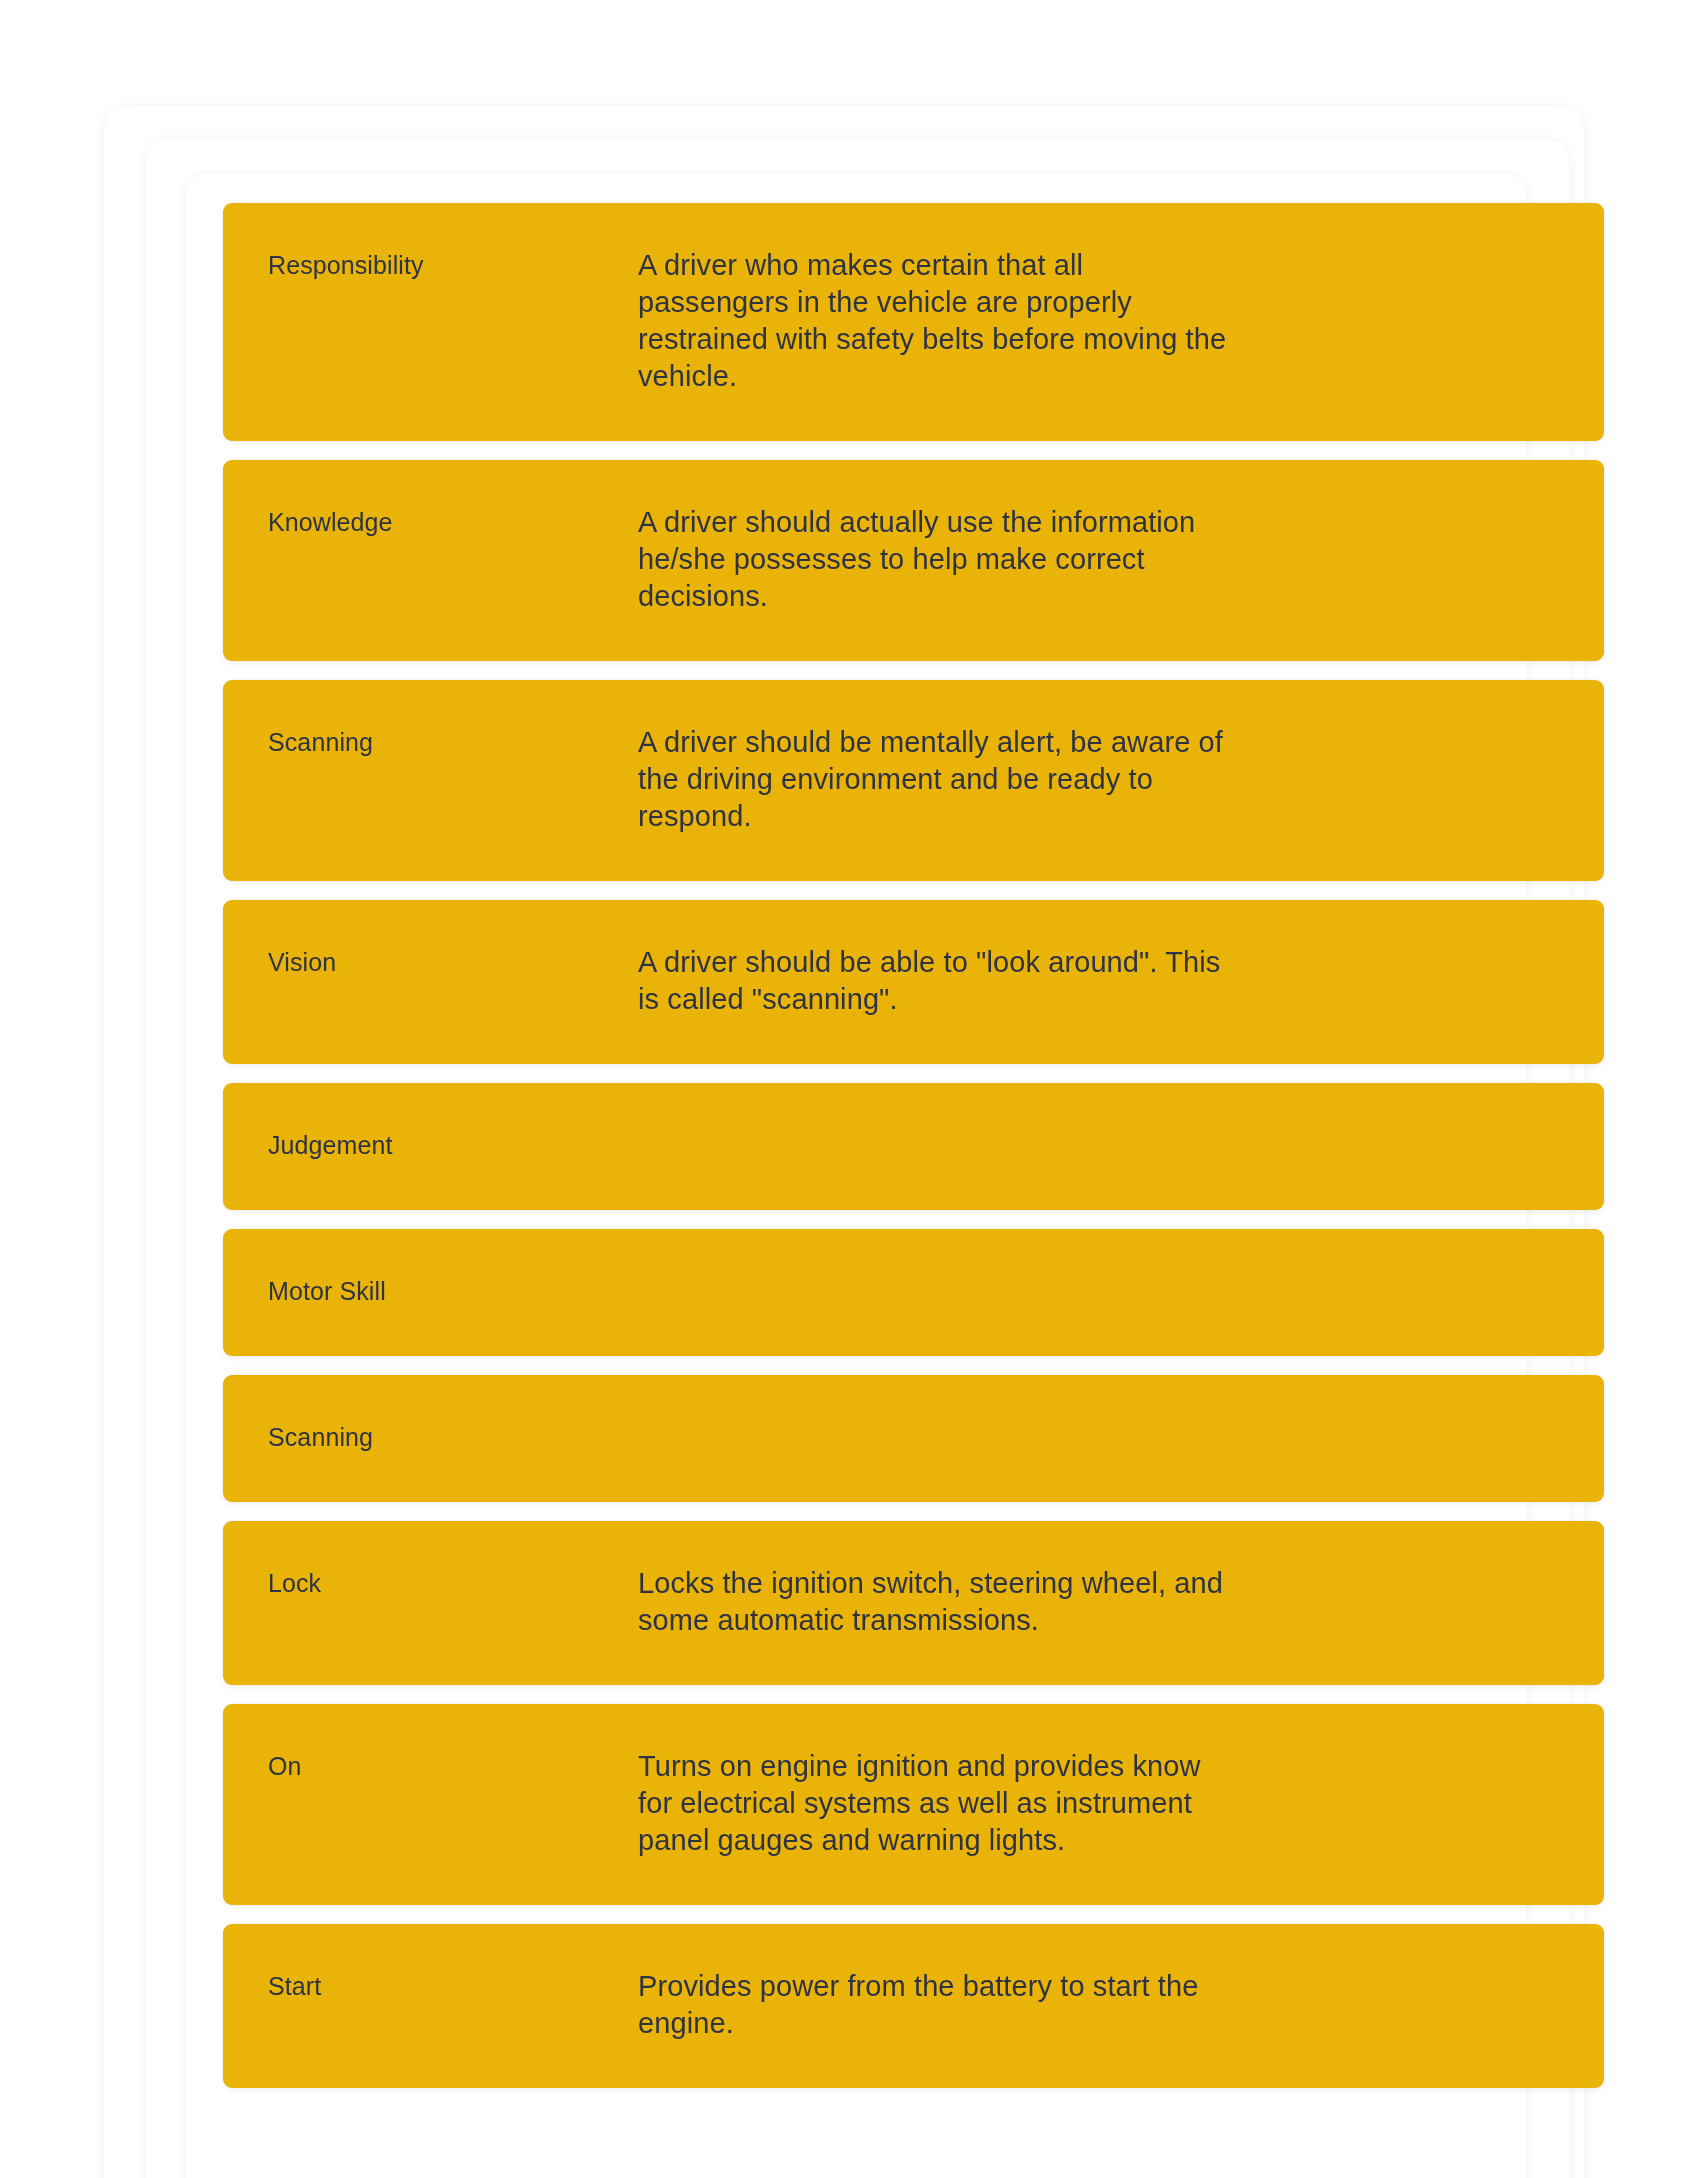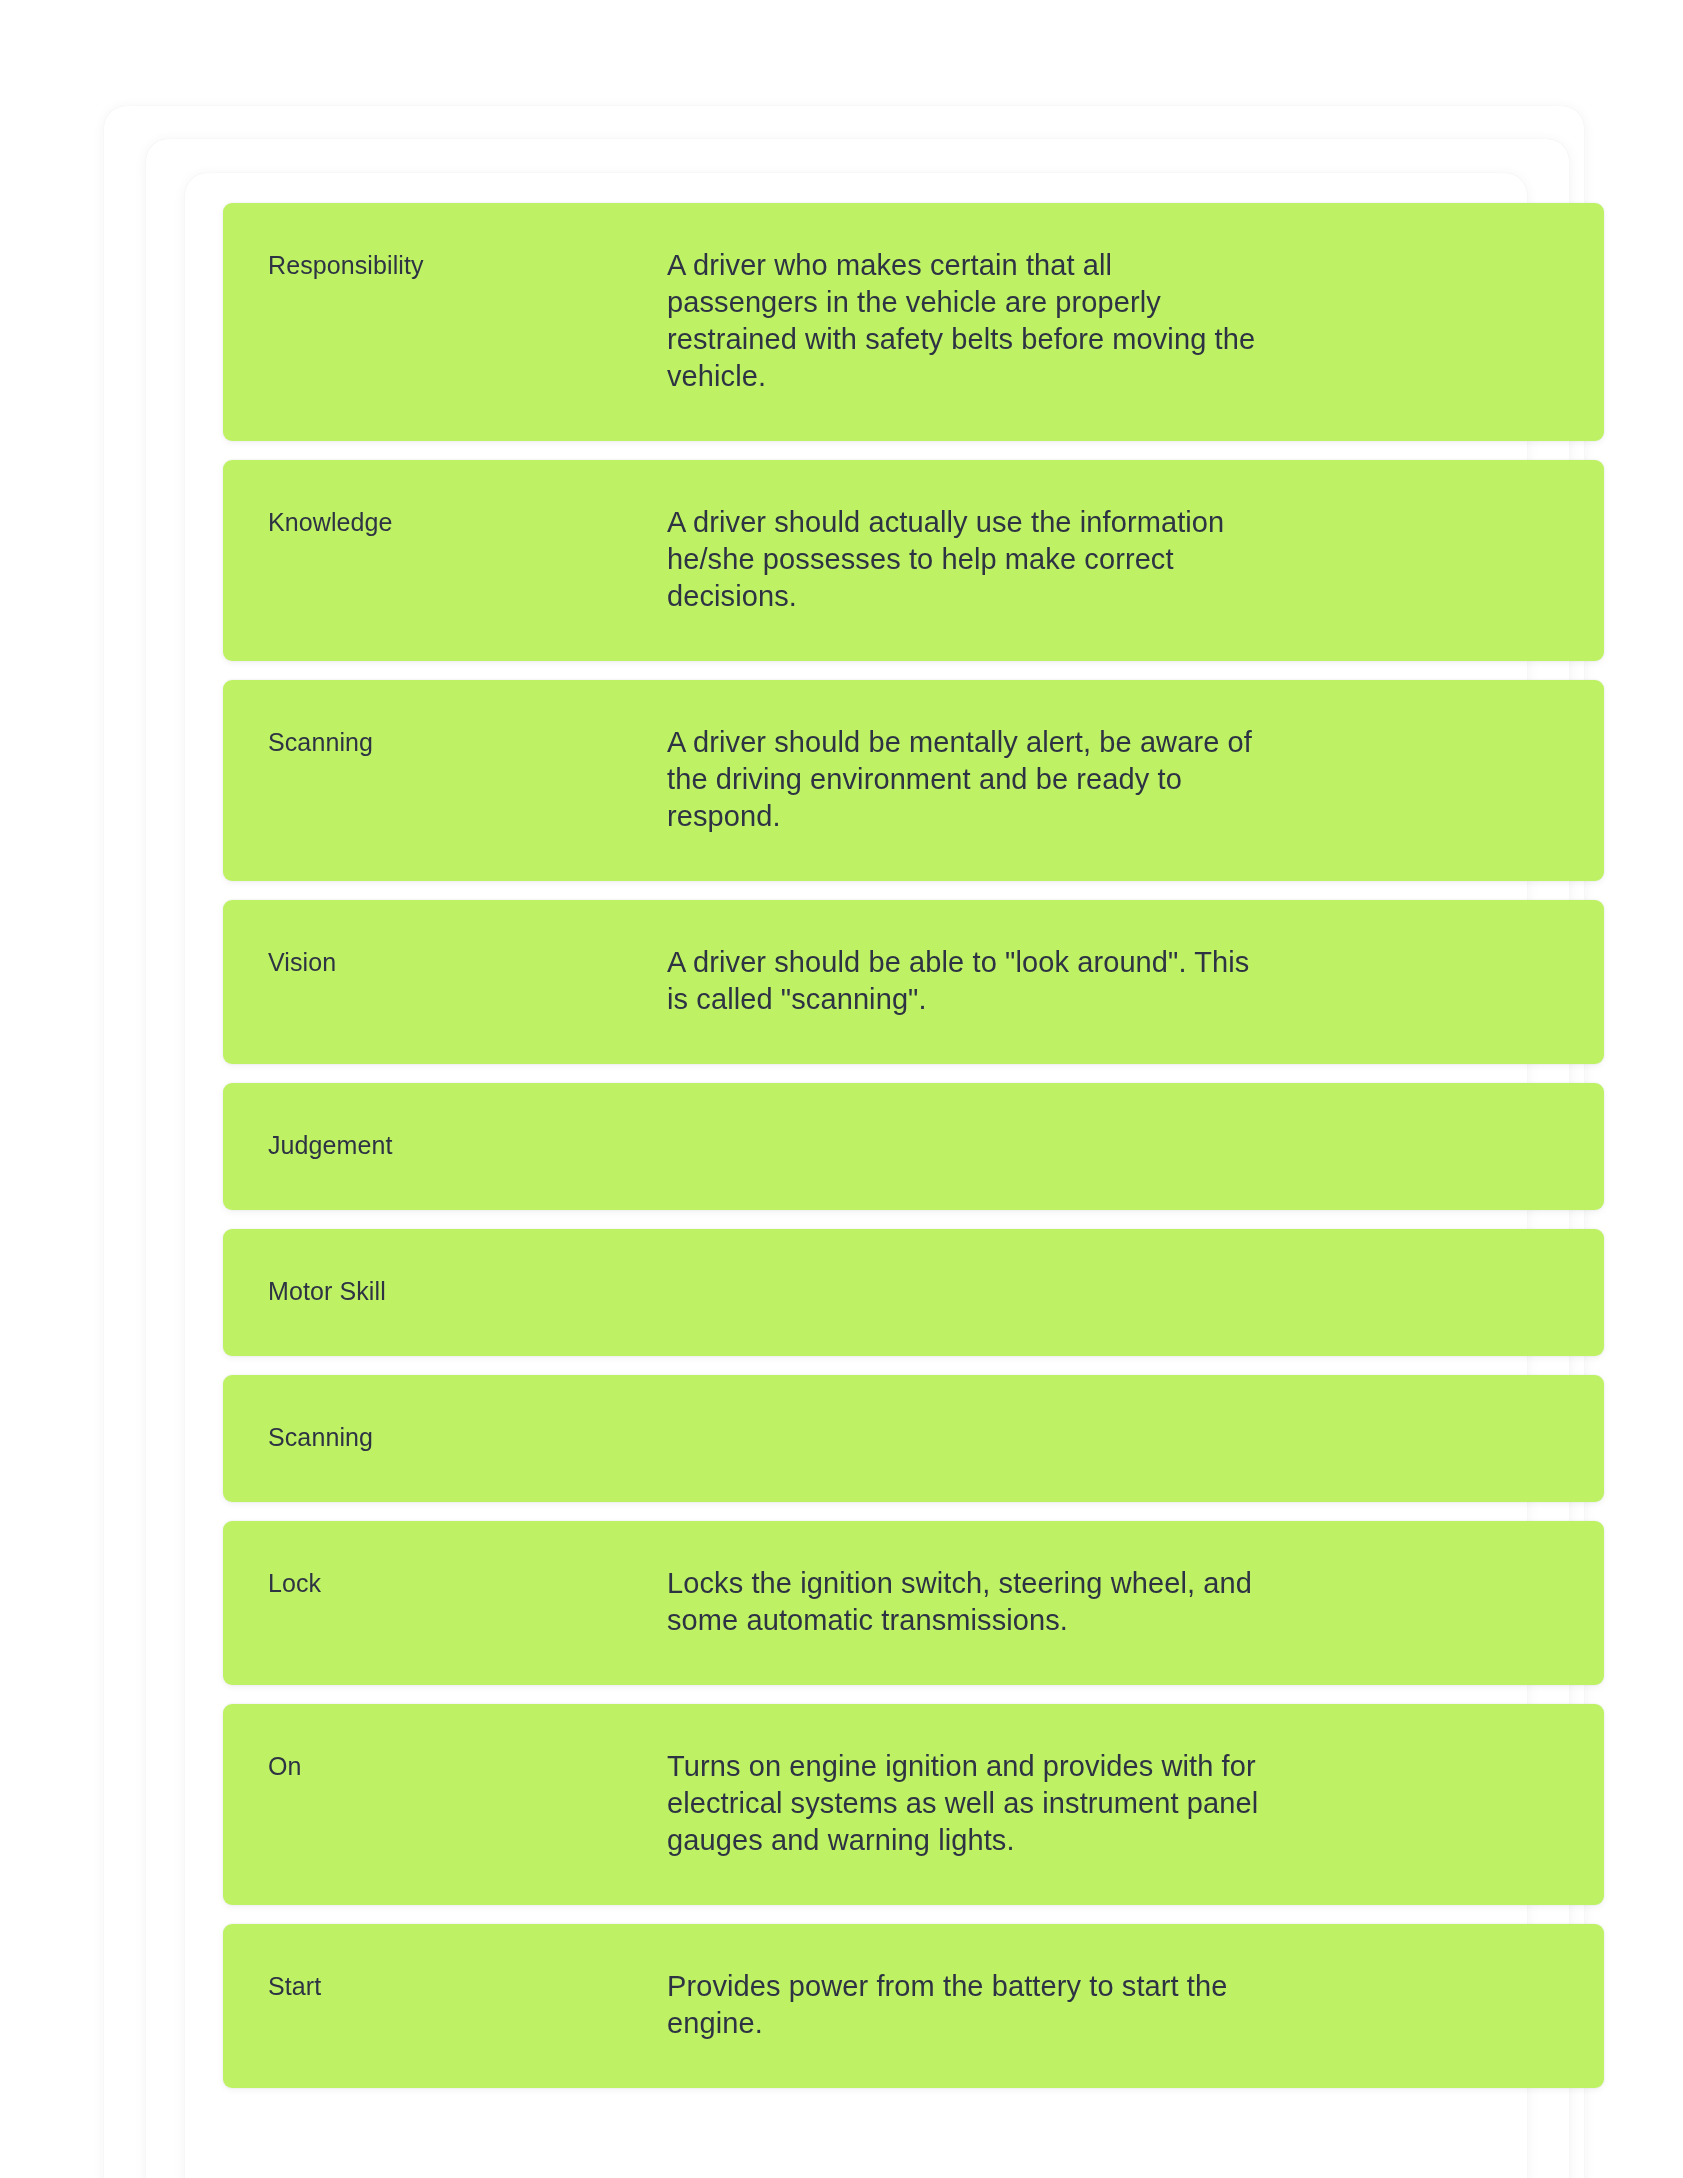--- a/index.html
+++ b/index.html
@@ -47,30 +47,29 @@
   
   .glossary {
     position: absolute;
     left: 223px;
     top: 203px;
     width: 1381px;
   }
 
   .row {
     position: relative;
-    background: #bef264;
+    background: #eab308;
     border-radius: 9px;
     box-shadow: 0 2px 7px rgba(17, 24, 39, 0.06),
                 0 0 0 1px rgba(17, 24, 39, 0.022);
     margin-bottom: 19px;
     padding: 44px 55px 46px 45px;
     box-sizing: border-box;
     display: flex;
     align-items: flex-start;
-    gap: 29px;
   }
 
   .term {
     flex: 0 0 370px;
     max-width: 370px;
     font-size: 25px;
     line-height: 37px;
     color: #2e3344;
     letter-spacing: 0.1px;
   }
@@ -116,20 +115,20 @@
     </div>
     <div class="row">
       <div class="term">Scanning</div>
     </div>
     <div class="row">
       <div class="term">Lock</div>
       <div class="definition">Locks the ignition switch, steering wheel, and some automatic transmissions.</div>
     </div>
     <div class="row">
       <div class="term">On</div>
-      <div class="definition">Turns on engine ignition and provides with for electrical systems as well as instrument panel gauges and warning lights.</div>
+      <div class="definition">Turns on engine ignition and provides know for electrical systems as well as instrument panel gauges and warning lights.</div>
     </div>
     <div class="row">
       <div class="term">Start</div>
       <div class="definition">Provides power from the battery to start the engine.</div>
     </div>
   </div>
 
 
 </body></html>

